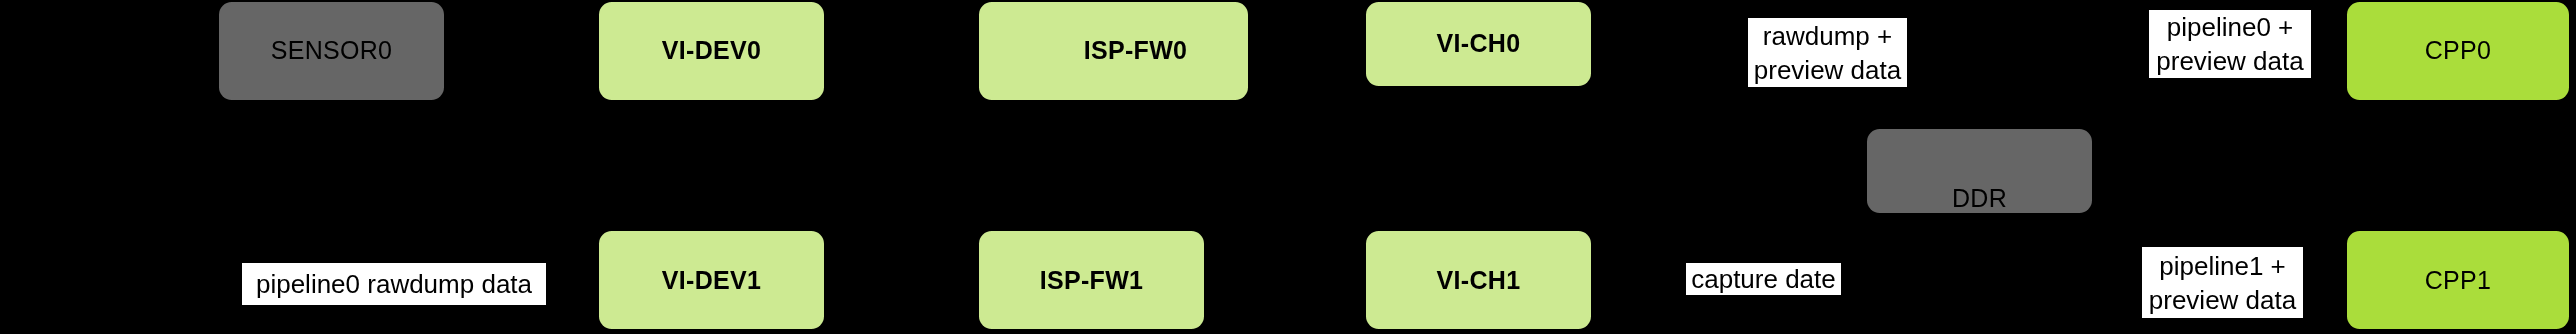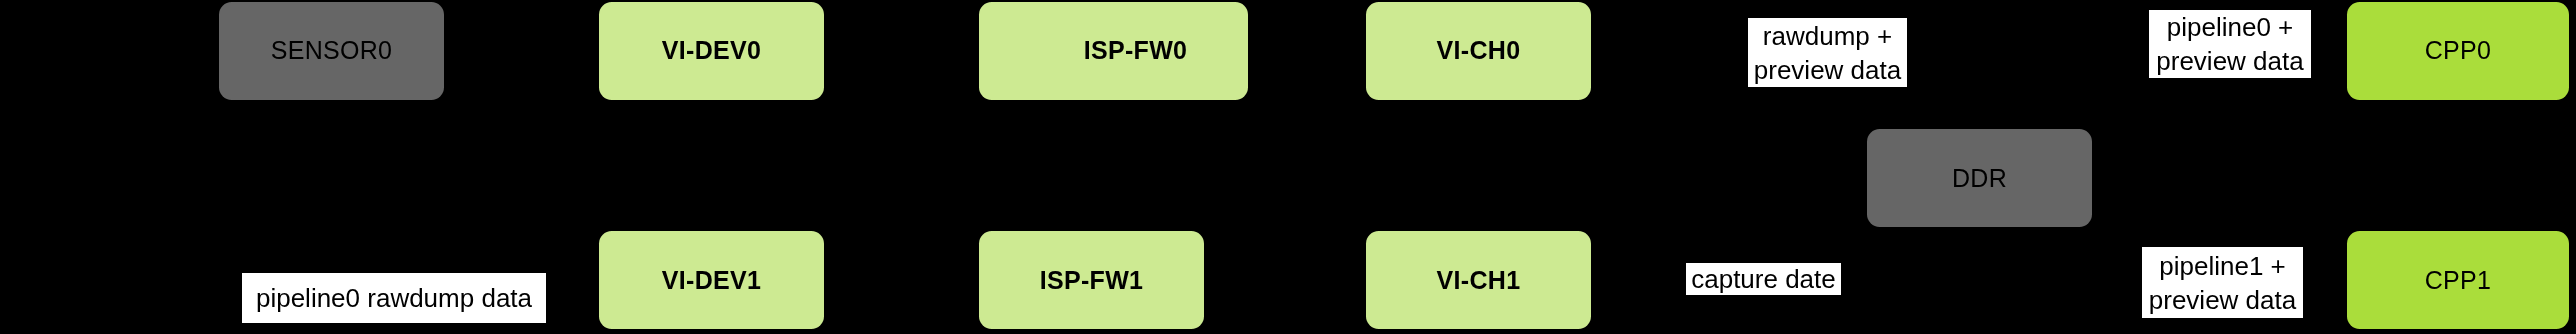--- a/index.html
+++ b/index.html
@@ -44,32 +44,32 @@
     font-size: 26px;
     line-height: 34px;
     text-align: center;
     white-space: nowrap;
   }
 
   
   #node-sensor0 { left: 219px;  top: 1.9px;   width: 225px; height: 98px; }
   #node-vi-dev0 { left: 599px;  top: 1.9px;   width: 225px; height: 98px; }
   #node-isp-fw0 { left: 979px; top: 1.9px;   width: 225px; height: 98px; padding-left: 44px; }
-  #node-vi-ch0  { left: 1366px; top: 1.9px;   width: 225px; height: 98px; }
+  #node-vi-ch0  { left: 1366px; top: 1.9px;   width: 225px; height: 84px; }
   #node-cpp0    { left: 2347px; top: 1.9px;   width: 222px; height: 98px; }
-  #node-ddr     { left: 1867px; top: 129px; width: 225px; height: 98px; }
+  #node-ddr     { left: 1867px; top: 129px; width: 225px; height: 84px; align-items: flex-end; }
   #node-vi-dev1 { left: 599px;  top: 231px; width: 225px; height: 98px; }
   #node-isp-fw1 { left: 979px; top: 231px; width: 225px; height: 98px; }
   #node-vi-ch1  { left: 1366px; top: 231px; width: 225px; height: 98px; }
   #node-cpp1    { left: 2347px; top: 231px; width: 222px; height: 98px; }
 
   
   #label-rawdump-preview   { left: 1748px; top: 18px;  width: 159px; height: 69px; }
   #label-pipeline0-preview { left: 2149px; top: 9.5px;  width: 162px; height: 68px; }
-  #label-pipeline0-rawdump { left: 242px;  top: 273px; width: 304px; height: 50px;  }
+  #label-pipeline0-rawdump { left: 242px;  top: 263px; width: 304px; height: 42px;  }
   #label-capture-date      { left: 1686px; top: 263px; width: 155px; height: 32px;  }
   #label-pipeline1-preview { left: 2142px; top: 247px; width: 161px; height: 71px; }
 </style>
 </head>
 <body>
 
 <div class="canvas">
 
   <div class="node gray" id="node-sensor0">
     <span>SENSOR0</span>

